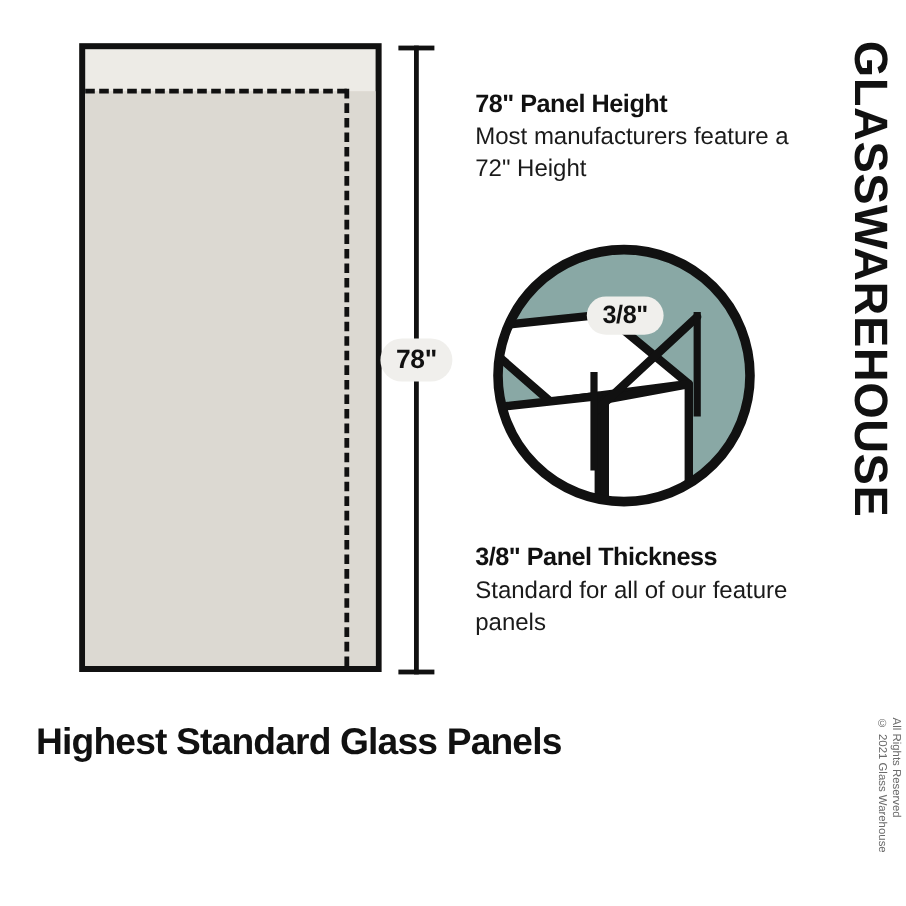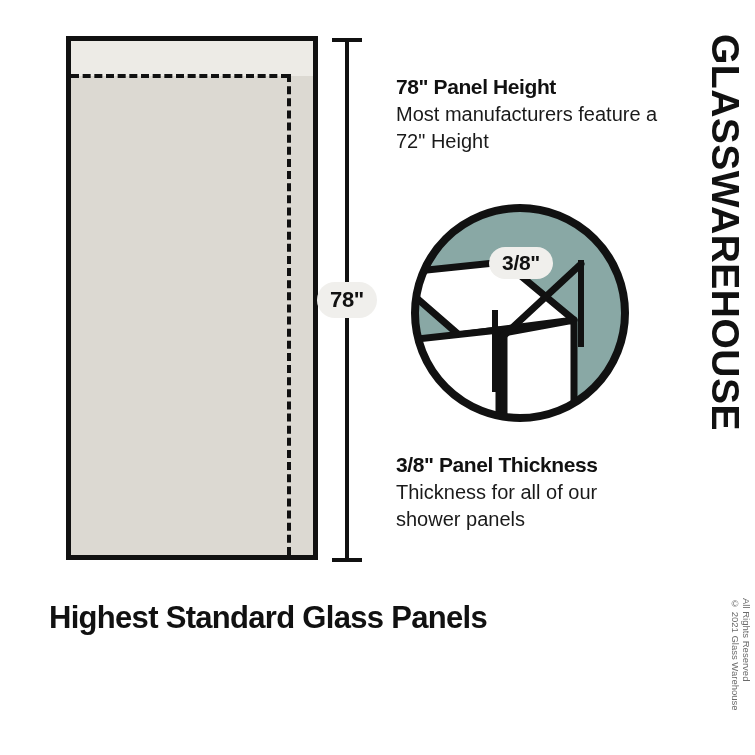--- a/index.html
+++ b/index.html
@@ -165,21 +165,21 @@
     font-weight: bold;
     letter-spacing: 0.5px;
     color: #111111;
     white-space: nowrap;
     line-height: 1;
   }
 
   
   .footer {
     position: absolute;
-    left: 49px;
+    left: 30px;
     top: 600px;
     width: 620px;
   }
   .footer-heading {
     font-size: 31px;
     font-weight: bold;
     color: #111111;
     letter-spacing: -0.7px;
     margin: 0 0 14px 0;
     line-height: 1.15;
@@ -259,21 +259,21 @@
         <line x1="172" y1="58" x2="172" y2="145" stroke="#111111" stroke-width="6" stroke-linecap="butt"></line>
       </g>
 
       <circle cx="111" cy="111" r="105" fill="none" stroke="#111111" stroke-width="8"></circle>
     </svg>
     <div class="thickness-badge">3/8"</div>
   </div>
 
   <div class="callout bottom">
     <p class="callout-title">3/8" Panel Thickness</p>
-    <p class="callout-body">Thickness for all of our shower panels</p>
+    <p class="callout-body">Standard for all of our feature panels</p>
   </div>
 
   <div class="brand">
     <div class="brand-text">GLASSWAREHOUSE</div>
   </div>
 
   <div class="footer">
     <h2 class="footer-heading">Highest Standard Glass Panels</h2>
   </div>
 

